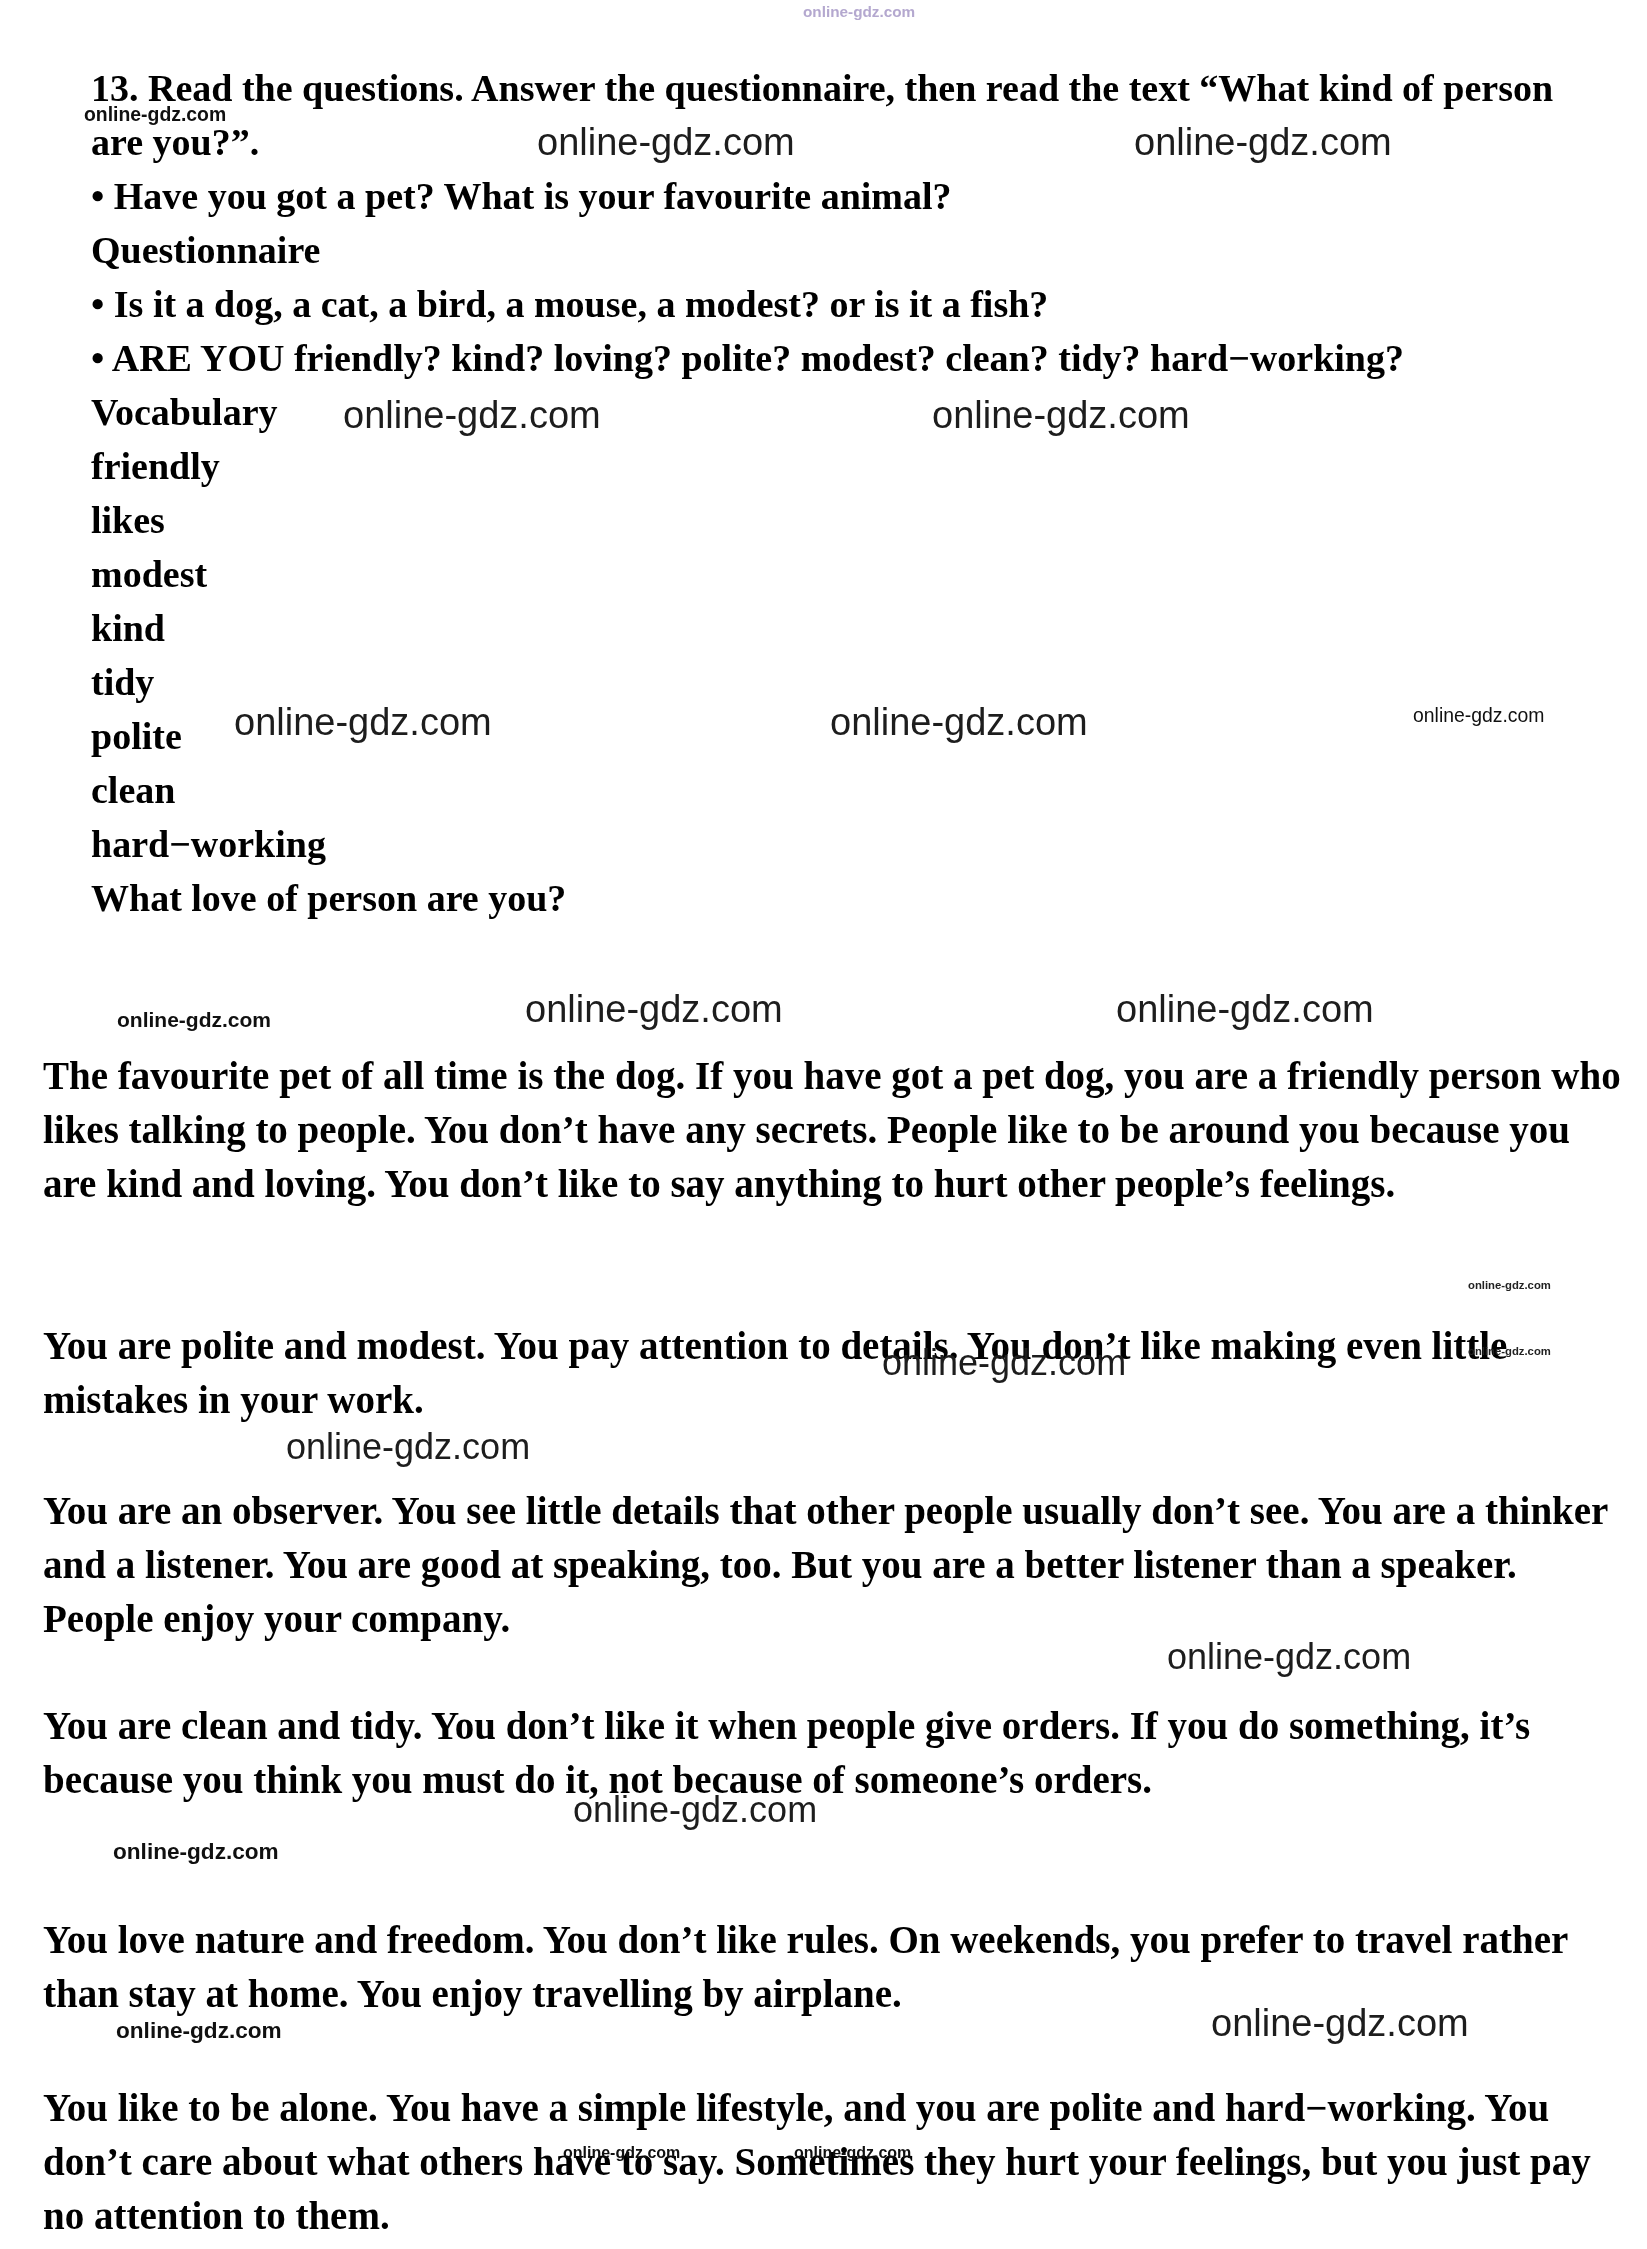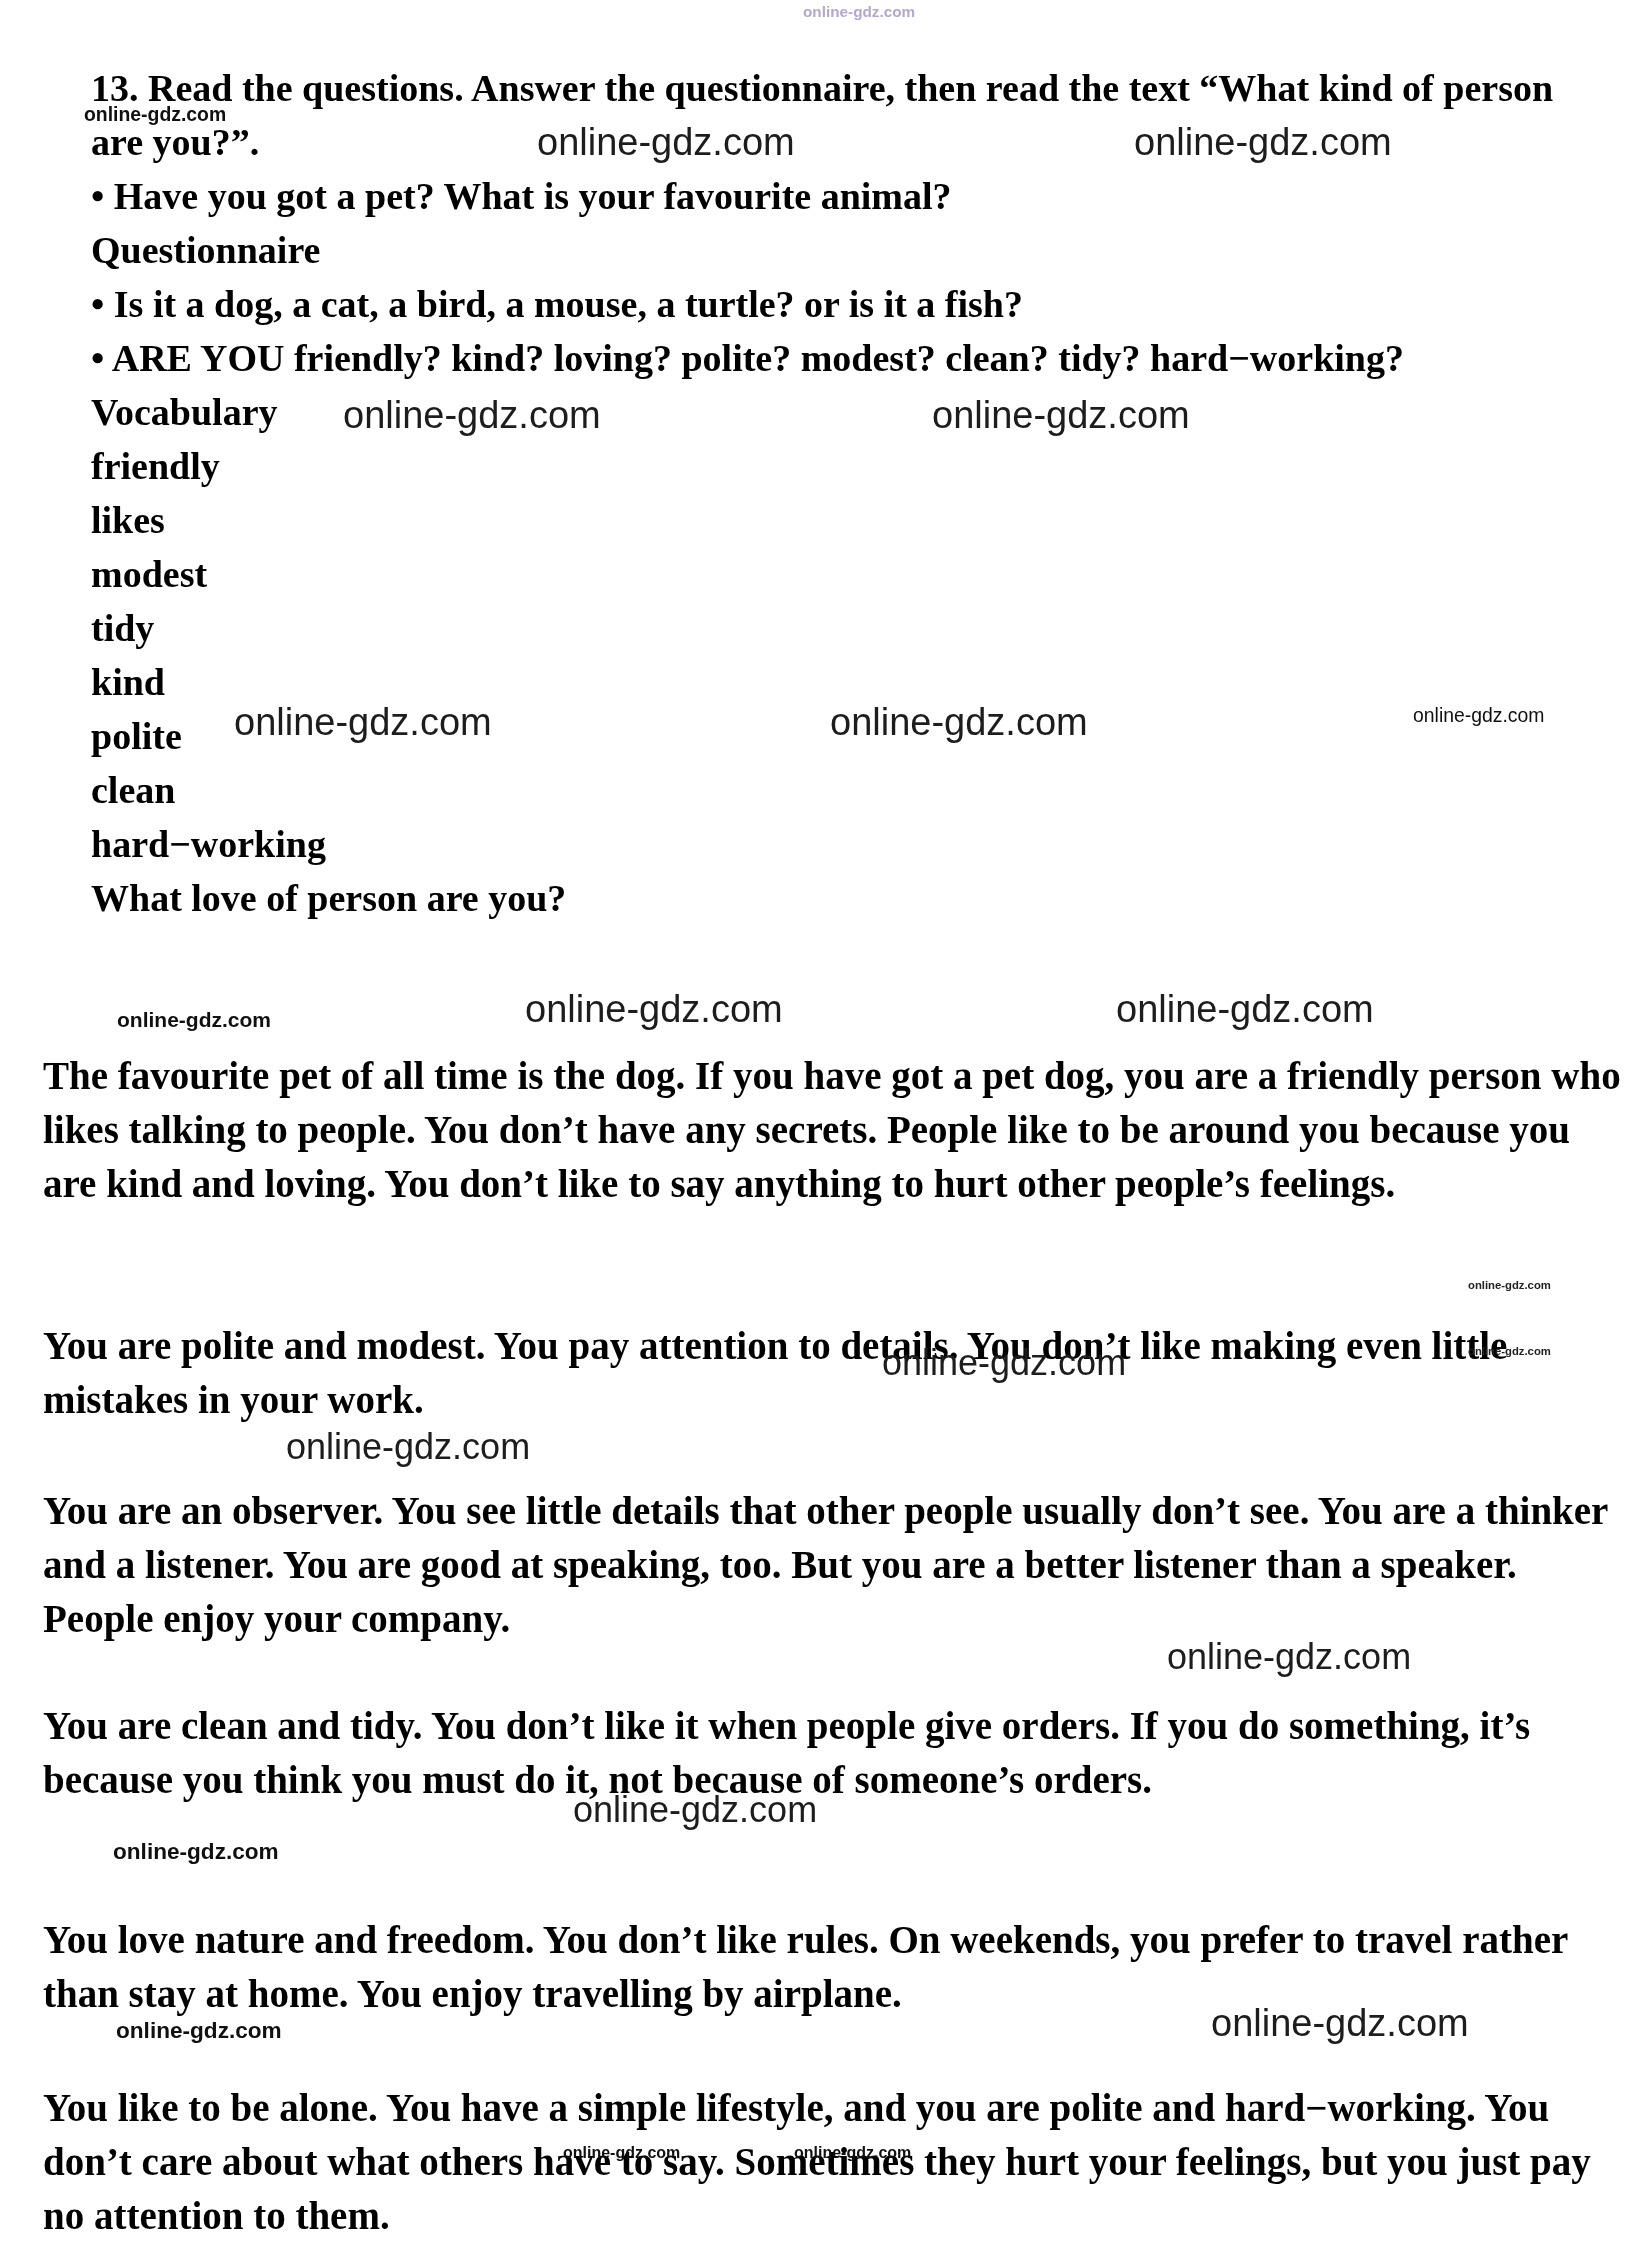--- a/index.html
+++ b/index.html
@@ -72,28 +72,28 @@
   <div class="wm wm-md" style="left:113px;top:1839px;font-size:22.6px">online-gdz.com</div>
   <div class="wm wm-md" style="left:116px;top:2018px;font-size:22.6px">online-gdz.com</div>
   <div class="wm wm-lg" style="left:1211px;top:2002px">online-gdz.com</div>
   <div class="wm wm-sm" style="left:563px;top:2144px">online-gdz.com</div>
   <div class="wm wm-sm" style="left:794px;top:2144px">online-gdz.com</div>
 
   <div class="flow">
     <div>13. Read the questions. Answer the questionnaire, then read the text “What kind of person are you?”.</div>
     <div>• Have you got a pet? What is your favourite animal?</div>
     <div>Questionnaire</div>
-    <div>• Is it a dog, a cat, a bird, a mouse, a turtle? or is it a fish?</div>
+    <div>• Is it a dog, a cat, a bird, a mouse, a modest? or is it a fish?</div>
     <div>• ARE YOU friendly? kind? loving? polite? modest? clean? tidy? hard−working?</div>
     <div>Vocabulary</div>
     <div>friendly</div>
     <div>likes</div>
     <div>modest</div>
+    <div>kind</div>
     <div>tidy</div>
-    <div>kind</div>
     <div>polite</div>
     <div>clean</div>
     <div>hard−working</div>
     <div>What love of person are you?</div>
   </div>
 
   <div class="para" style="top:1049px">The favourite pet of all time is the dog. If you have got a pet dog, you are a friendly person who likes talking to people. You don’t have any secrets. People like to be around you because you are kind and loving. You don’t like to say anything to hurt other people’s feelings.</div>
   <div class="para" style="top:1319px">You are polite and modest. You pay attention to details. You don’t like making even little mistakes in your work.</div>
   <div class="para" style="top:1484px">You are an observer. You see little details that other people usually don’t see. You are a thinker and a listener. You are good at speaking, too. But you are a better listener than a speaker. People enjoy your company.</div>
   <div class="para" style="top:1699px">You are clean and tidy. You don’t like it when people give orders. If you do something, it’s because you think you must do it, not because of someone’s orders.</div>

